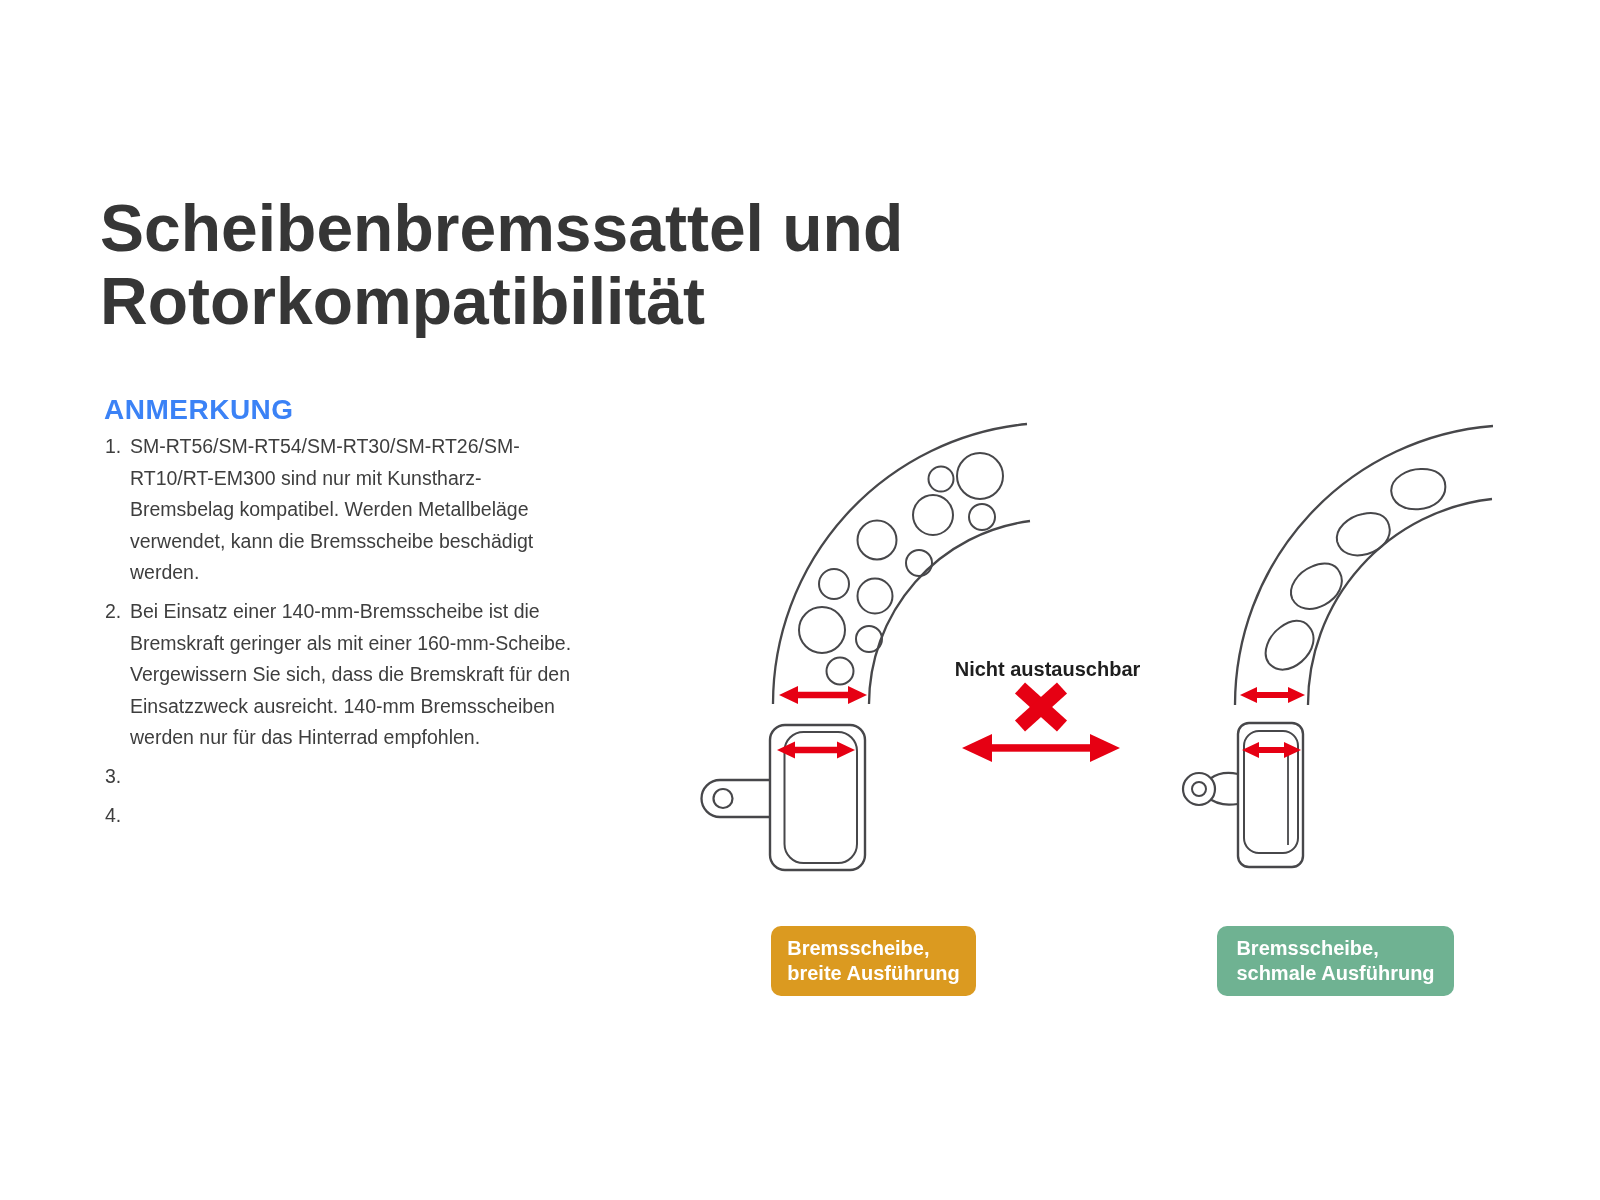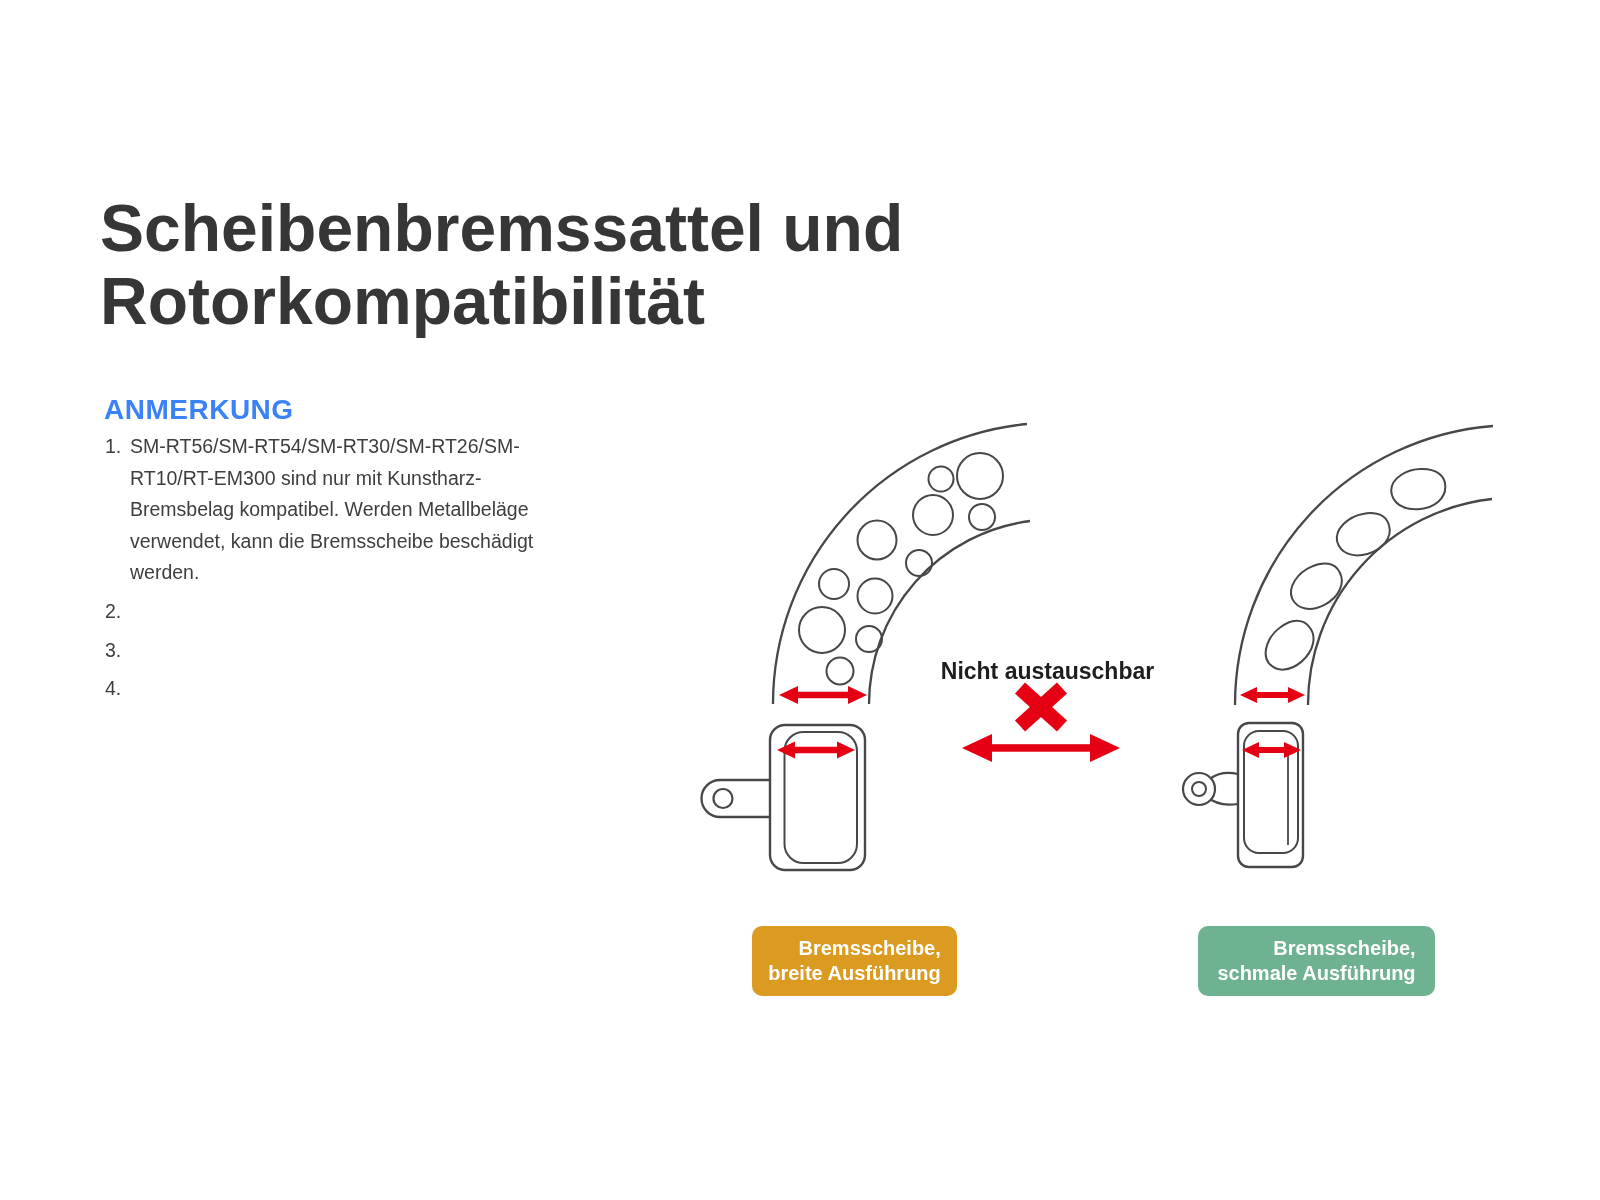--- a/index.html
+++ b/index.html
@@ -27,27 +27,27 @@
   }
   .notes{
     position:absolute;left:105px;top:431px;width:540px;
     font-size:19.5px;line-height:31.6px;color:var(--body);
   }
   .note-item{display:flex;margin-bottom:7px;}
   .note-num{width:25px;flex:none;}
   .note-lines{white-space:pre-line;}
   .not-interchangeable{
     position:absolute;left:920px;top:658px;width:255px;text-align:center;
-    font-size:23px;font-weight:bold;color:#1e1e1e;
+    font-size:20px;font-weight:bold;color:#1e1e1e;
   }
   .badge{
     position:absolute;top:926px;height:70px;border-radius:10px;
     color:#fff;font-weight:bold;font-size:20px;line-height:25px;
-    display:flex;align-items:center;justify-content:center;text-align:right;
-    white-space:pre-line;padding-top:0;
+    display:flex;align-items:center;justify-content:center;text-align:left;
+    white-space:pre-line;padding-top:0;margin-left:19px;
   }
   .badge.wide{left:752px;width:205px;background:var(--orange);}
   .badge.narrow{left:1198px;width:237px;background:var(--green);}
   svg{position:absolute;overflow:visible;}
   .ol{stroke:var(--outline);fill:none;}
   .olw{stroke:var(--outline);fill:#fff;}
   .red-stroke{stroke:var(--red);fill:none;}
   .red-fill{fill:var(--red);stroke:none;}
 </style>
 </head>
@@ -64,20 +64,25 @@
     <div class="note-item">
       <span class="note-num">1.</span>
       <div class="note-lines">SM-RT56/SM-RT54/SM-RT30/SM-RT26/SM-
 RT10/RT-EM300 sind nur mit Kunstharz-
 Bremsbelag kompatibel. Werden Metallbeläge
 verwendet, kann die Bremsscheibe beschädigt
 werden.</div>
     </div>
     <div class="note-item">
       <span class="note-num">2.</span>
+      <div class="note-lines">Bei Einsatz einer 140-mm-Bremsscheibe ist die
+Bremskraft geringer als mit einer 160-mm-Scheibe.
+Vergewissern Sie sich, dass die Bremskraft für den
+Einsatzzweck ausreicht. 140-mm Bremsscheiben
+werden nur für das Hinterrad empfohlen.</div>
     </div>
     <div class="note-item">
       <span class="note-num">3.</span>
     </div>
     <div class="note-item">
       <span class="note-num">4.</span>
     </div>
   </div>
 
   <svg style="left:680px;top:405px" width="360" height="480" viewBox="0 0 360 480">

